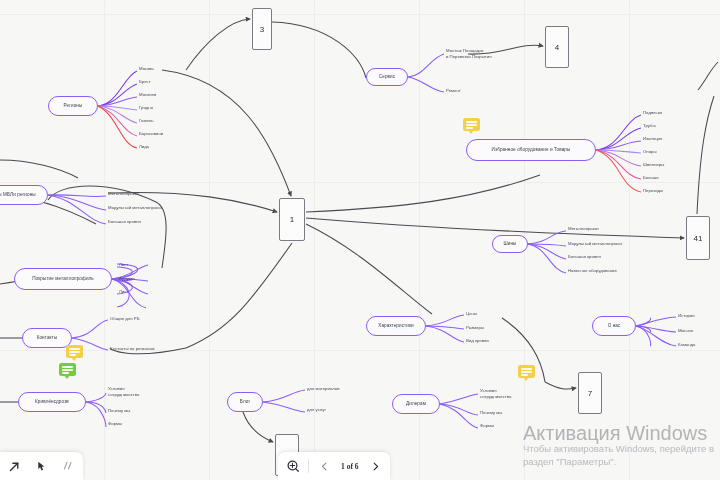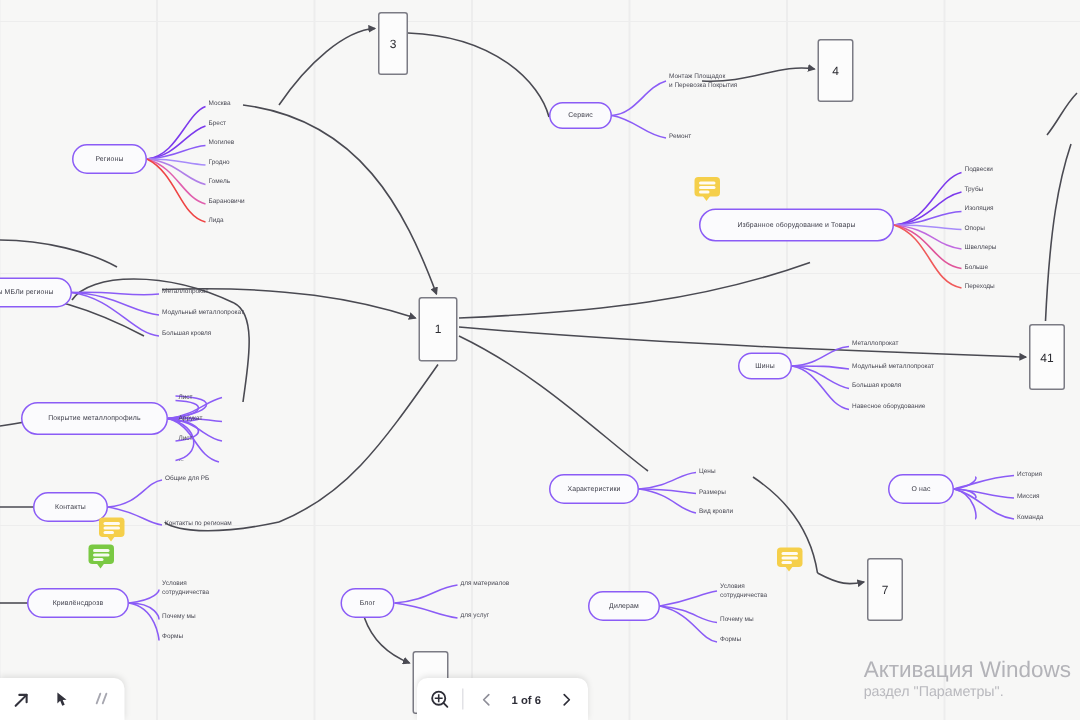--- a/index.html
+++ b/index.html
@@ -67,36 +67,36 @@
   .note.yellow{background:#f5cf4a;}
   .note.yellow .tail{border-top:4px solid #f5cf4a;}
   .note.green{background:#7ac943;}
   .note.green .tail{border-top:4px solid #7ac943;}
 
   
   #watermark{
     position:absolute;right:6px;bottom:12px;text-align:left;
     color:#b9b9bd;user-select:none;pointer-events:none;
   }
-  #watermark .wm-title{font-size:15px;line-height:19px;color:#b3b3b8;}
+  #watermark .wm-title{font-size:20px;line-height:19px;color:#b3b3b8;}
   #watermark .wm-sub{font-size:9.5px;line-height:12.5px;color:#b9b9be;}
 
   
   .toolbar{
     position:absolute;bottom:0;
     background:#ffffff;
     border-radius:7px 7px 0 0;
     box-shadow:0 -1px 4px rgba(0,0,0,.10);
     display:flex;align-items:center;
     height:28px;
     padding:0 6px;
     gap:10px;
   }
   #toolbar-left{left:0;border-radius:0 7px 0 0;}
-  #toolbar-center{left:278px;gap:7px;}
+  #toolbar-center{left:278px;gap:7px;font-family:Liberation Serif, serif;}
   .tb-btn{
     width:17px;height:17px;display:flex;align-items:center;justify-content:center;
     color:#32323c;cursor:pointer;border-radius:3px;
   }
   .tb-label{font-size:7.5px;color:#2e2e38;font-weight:bold;padding:0 1px;}
   .tb-sep{width:1px;height:14px;background:#e2e2e6;}
 </style>
 </head>
 <body>
 
@@ -368,20 +368,21 @@
   </div>
   <div class="note yellow" style="left:518px;top:365px;">
     <span class="ln a"></span>
     <span class="ln b"></span>
     <span class="ln c"></span>
     <span class="tail"></span>
   </div>
 
   <div id="watermark">
     <div class="wm-title">Активация Windows</div>
+    <div class="wm-sub">Чтобы активировать Windows, перейдите в</div>
     <div class="wm-sub">раздел "Параметры".</div>
   </div>
 
   <div class="toolbar" id="toolbar-left">
     <div class="tb-btn">
       <svg width="13" height="13" viewBox="0 0 16 16" fill="none" stroke="#32323c" stroke-width="1.7" stroke-linecap="round" stroke-linejoin="round">
         <path d="M3 13 L12 4"></path>
           <path d="M6 4 H12 V10"></path>
       </svg>
     </div>

